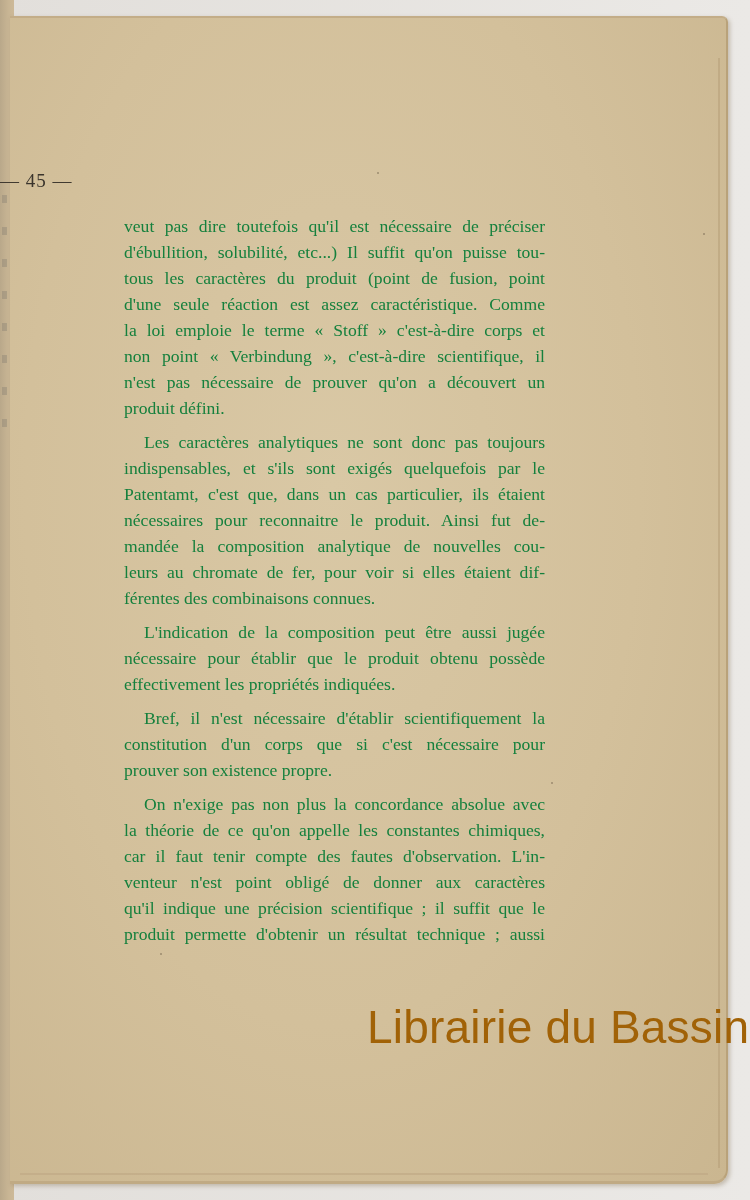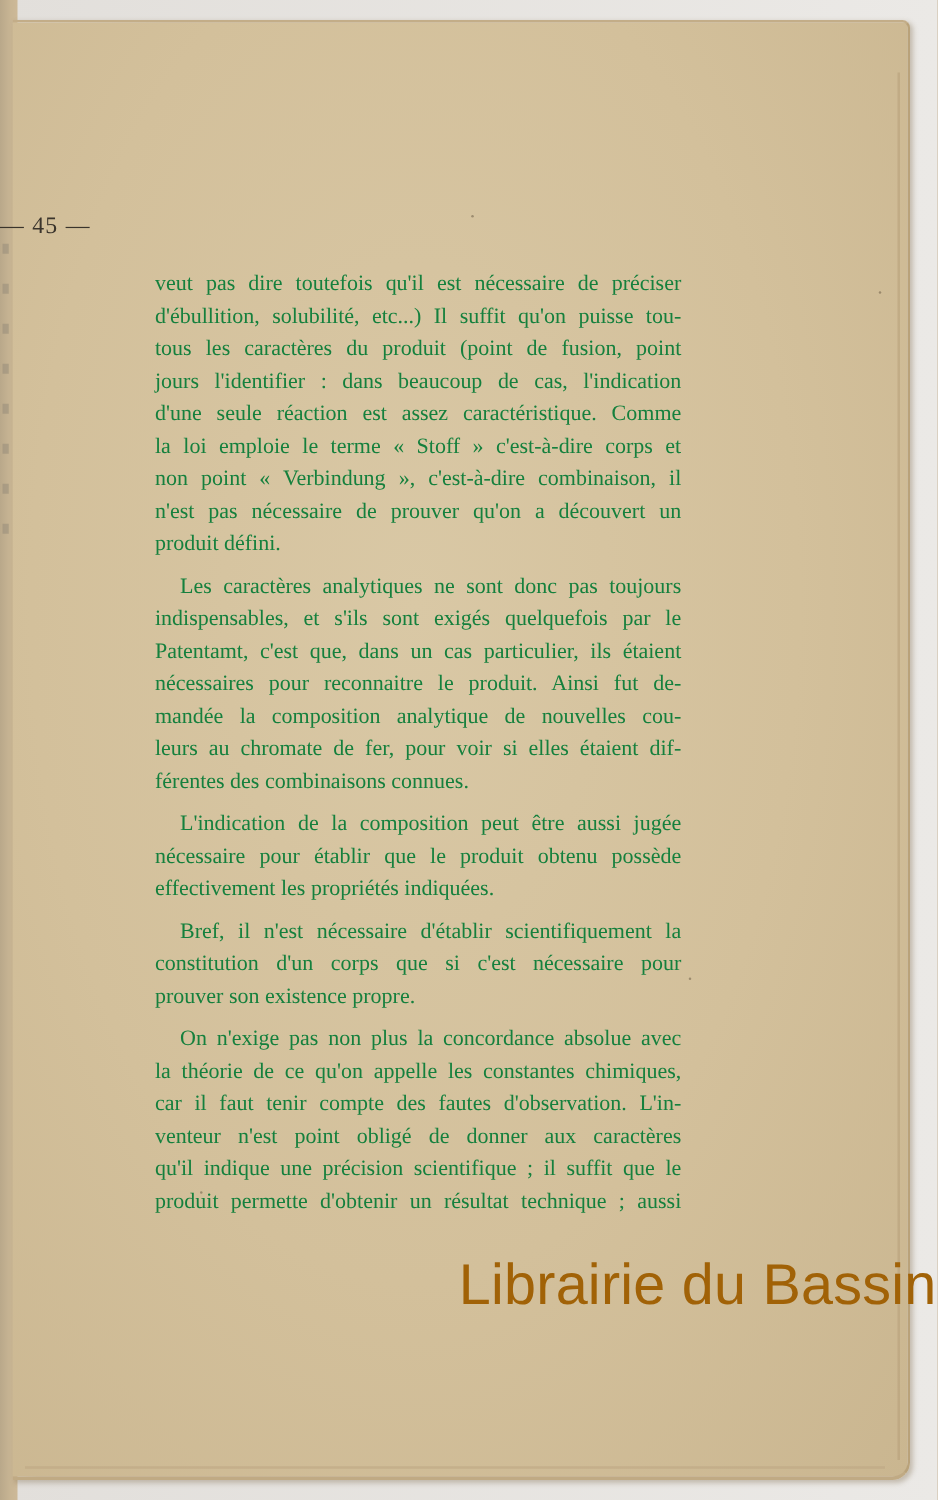--- a/index.html
+++ b/index.html
@@ -155,24 +155,23 @@
 <div class="speck" style="left:551px;top:782px;"></div>
 <div class="speck" style="left:160px;top:953px;"></div>
 
 <div class="page-number">— 45 —</div>
 
 <div class="text-block" id="text-block">
     <div class="paragraph">
       <span class="line">veut pas dire toutefois qu'il est nécessaire de préciser</span>
       <span class="line">d'ébullition, solubilité, etc...) Il suffit qu'on puisse tou-</span>
       <span class="line">tous les caractères du produit (point de fusion, point</span>
-      <span class="line">jours l'identifier : dans beaucoup de cas, l'indication</span>
       <span class="line">d'une seule réaction est assez caractéristique. Comme</span>
       <span class="line">la loi emploie le terme « Stoff » c'est-à-dire corps et</span>
-      <span class="line">non point « Verbindung », c'est-à-dire combinaison, il</span>
+      <span class="line">non point « Verbindung », c'est-à-dire scientifique, il</span>
       <span class="line">n'est pas nécessaire de prouver qu'on a découvert un</span>
       <span class="line last">produit défini.</span>
     </div>
     <div class="gap"></div>
     <div class="paragraph">
       <span class="line indent">Les caractères analytiques ne sont donc pas toujours</span>
       <span class="line">indispensables, et s'ils sont exigés quelquefois par le</span>
       <span class="line">Patentamt, c'est que, dans un cas particulier, ils étaient</span>
       <span class="line">nécessaires pour reconnaitre le produit. Ainsi fut de-</span>
       <span class="line">mandée la composition analytique de nouvelles cou-</span>

